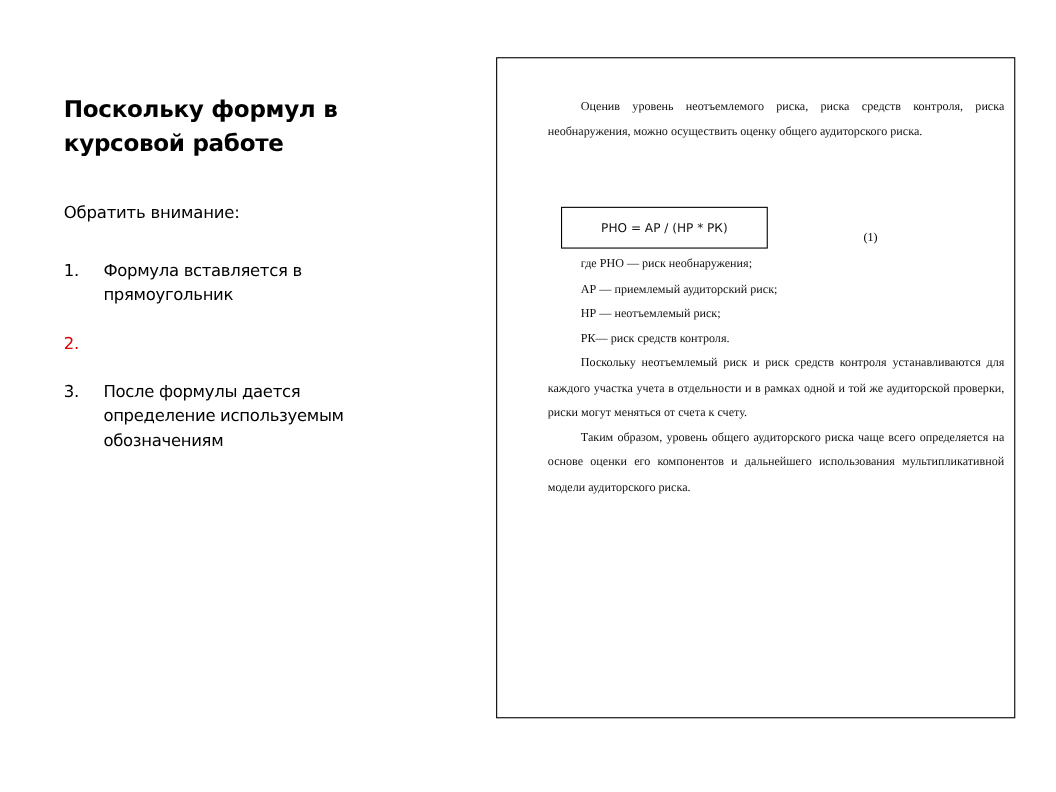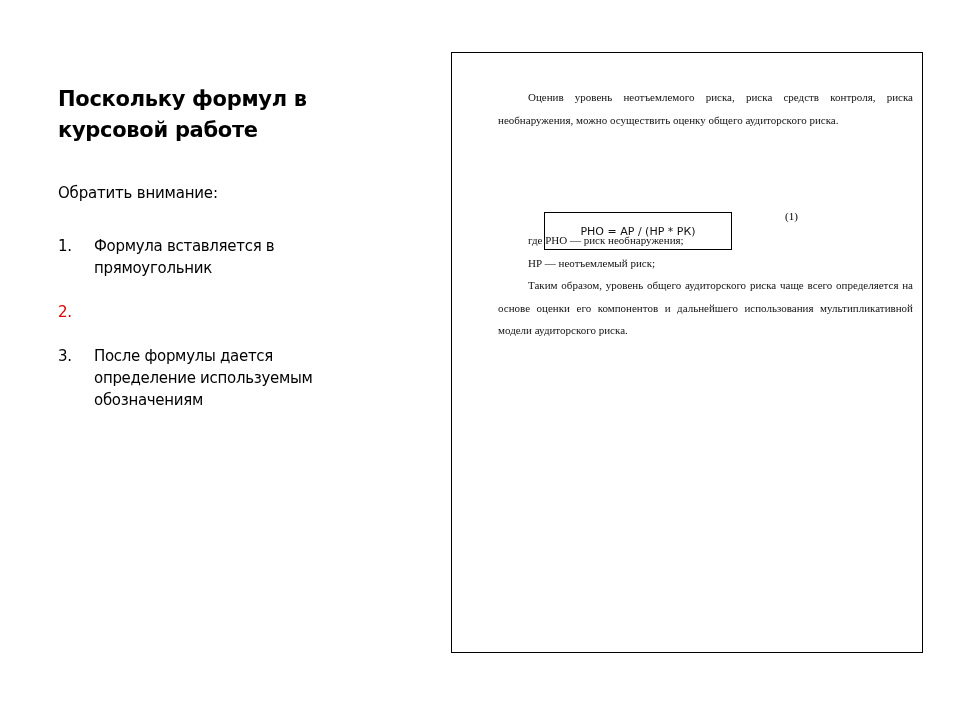--- a/index.html
+++ b/index.html
@@ -27,23 +27,23 @@
       border: 1.5px solid #000; background: #fff;
     }
     .doc-text {
       position: absolute; left: 46px; width: 415px;
       font-family: "Liberation Serif", "DejaVu Serif", serif; font-size: 11px; line-height: 22.5px;
       text-align: justify; color: #111;
     }
     .indent { text-indent: 30px; }
     .p { margin: 0; }
     .formula-box {
-      position: absolute; left: 92px; top: 135px; width: 186px; height: 36px;
+      position: absolute; left: 58px; top: 135px; width: 186px; height: 36px;
       border: 1px solid #000; display: flex; align-items: center; justify-content: center;
-      font-family: "DejaVu Sans", sans-serif; font-size: 11px; color: #111; margin-top: 24px;
+      font-family: "DejaVu Sans", sans-serif; font-size: 11px; color: #111;
     }
     .formula-num {
       position: absolute; left: 333px; top: 157px;
       font-family: "Liberation Serif", serif; font-size: 11px;
     }
   </style>
 </head>
 <body>
 
 <h1 class="slide-title">Поскольку формул в курсовой работе</h1>
@@ -67,16 +67,19 @@
 <div class="doc-page">
   <div class="doc-text" style="top:8px;margin-top:25px;">
     <p class="p indent">Оценив уровень неотъемлемого риска, риска средств контроля, риска необнаружения, можно осуществить оценку общего аудиторского риска.</p>
   </div>
 
   <div class="formula-box">РНО = АР  / (НР * РК)</div>
   <div class="formula-num">(1)</div>
 
   <div class="doc-text" style="top:176px;">
     <p class="p" style="padding-left:30px;">где РНО — риск необнаружения;</p>
+    <p class="p" style="padding-left:30px;">АР — приемлемый аудиторский риск;</p>
     <p class="p" style="padding-left:30px;">НР — неотъемлемый риск;</p>
+    <p class="p" style="padding-left:30px;">РК— риск средств контроля.</p>
+    <p class="p indent">Поскольку неотъемлемый риск и риск средств контроля устанавливаются для каждого участка учета в отдельности и в рамках одной и той же аудиторской проверки, риски могут меняться от счета к счету.</p>
     <p class="p indent">Таким образом, уровень общего аудиторского риска чаще всего определяется на основе оценки его компонентов и дальнейшего использования мультипликативной модели аудиторского риска.</p>
   </div>
 </div>
 
 </body></html>

